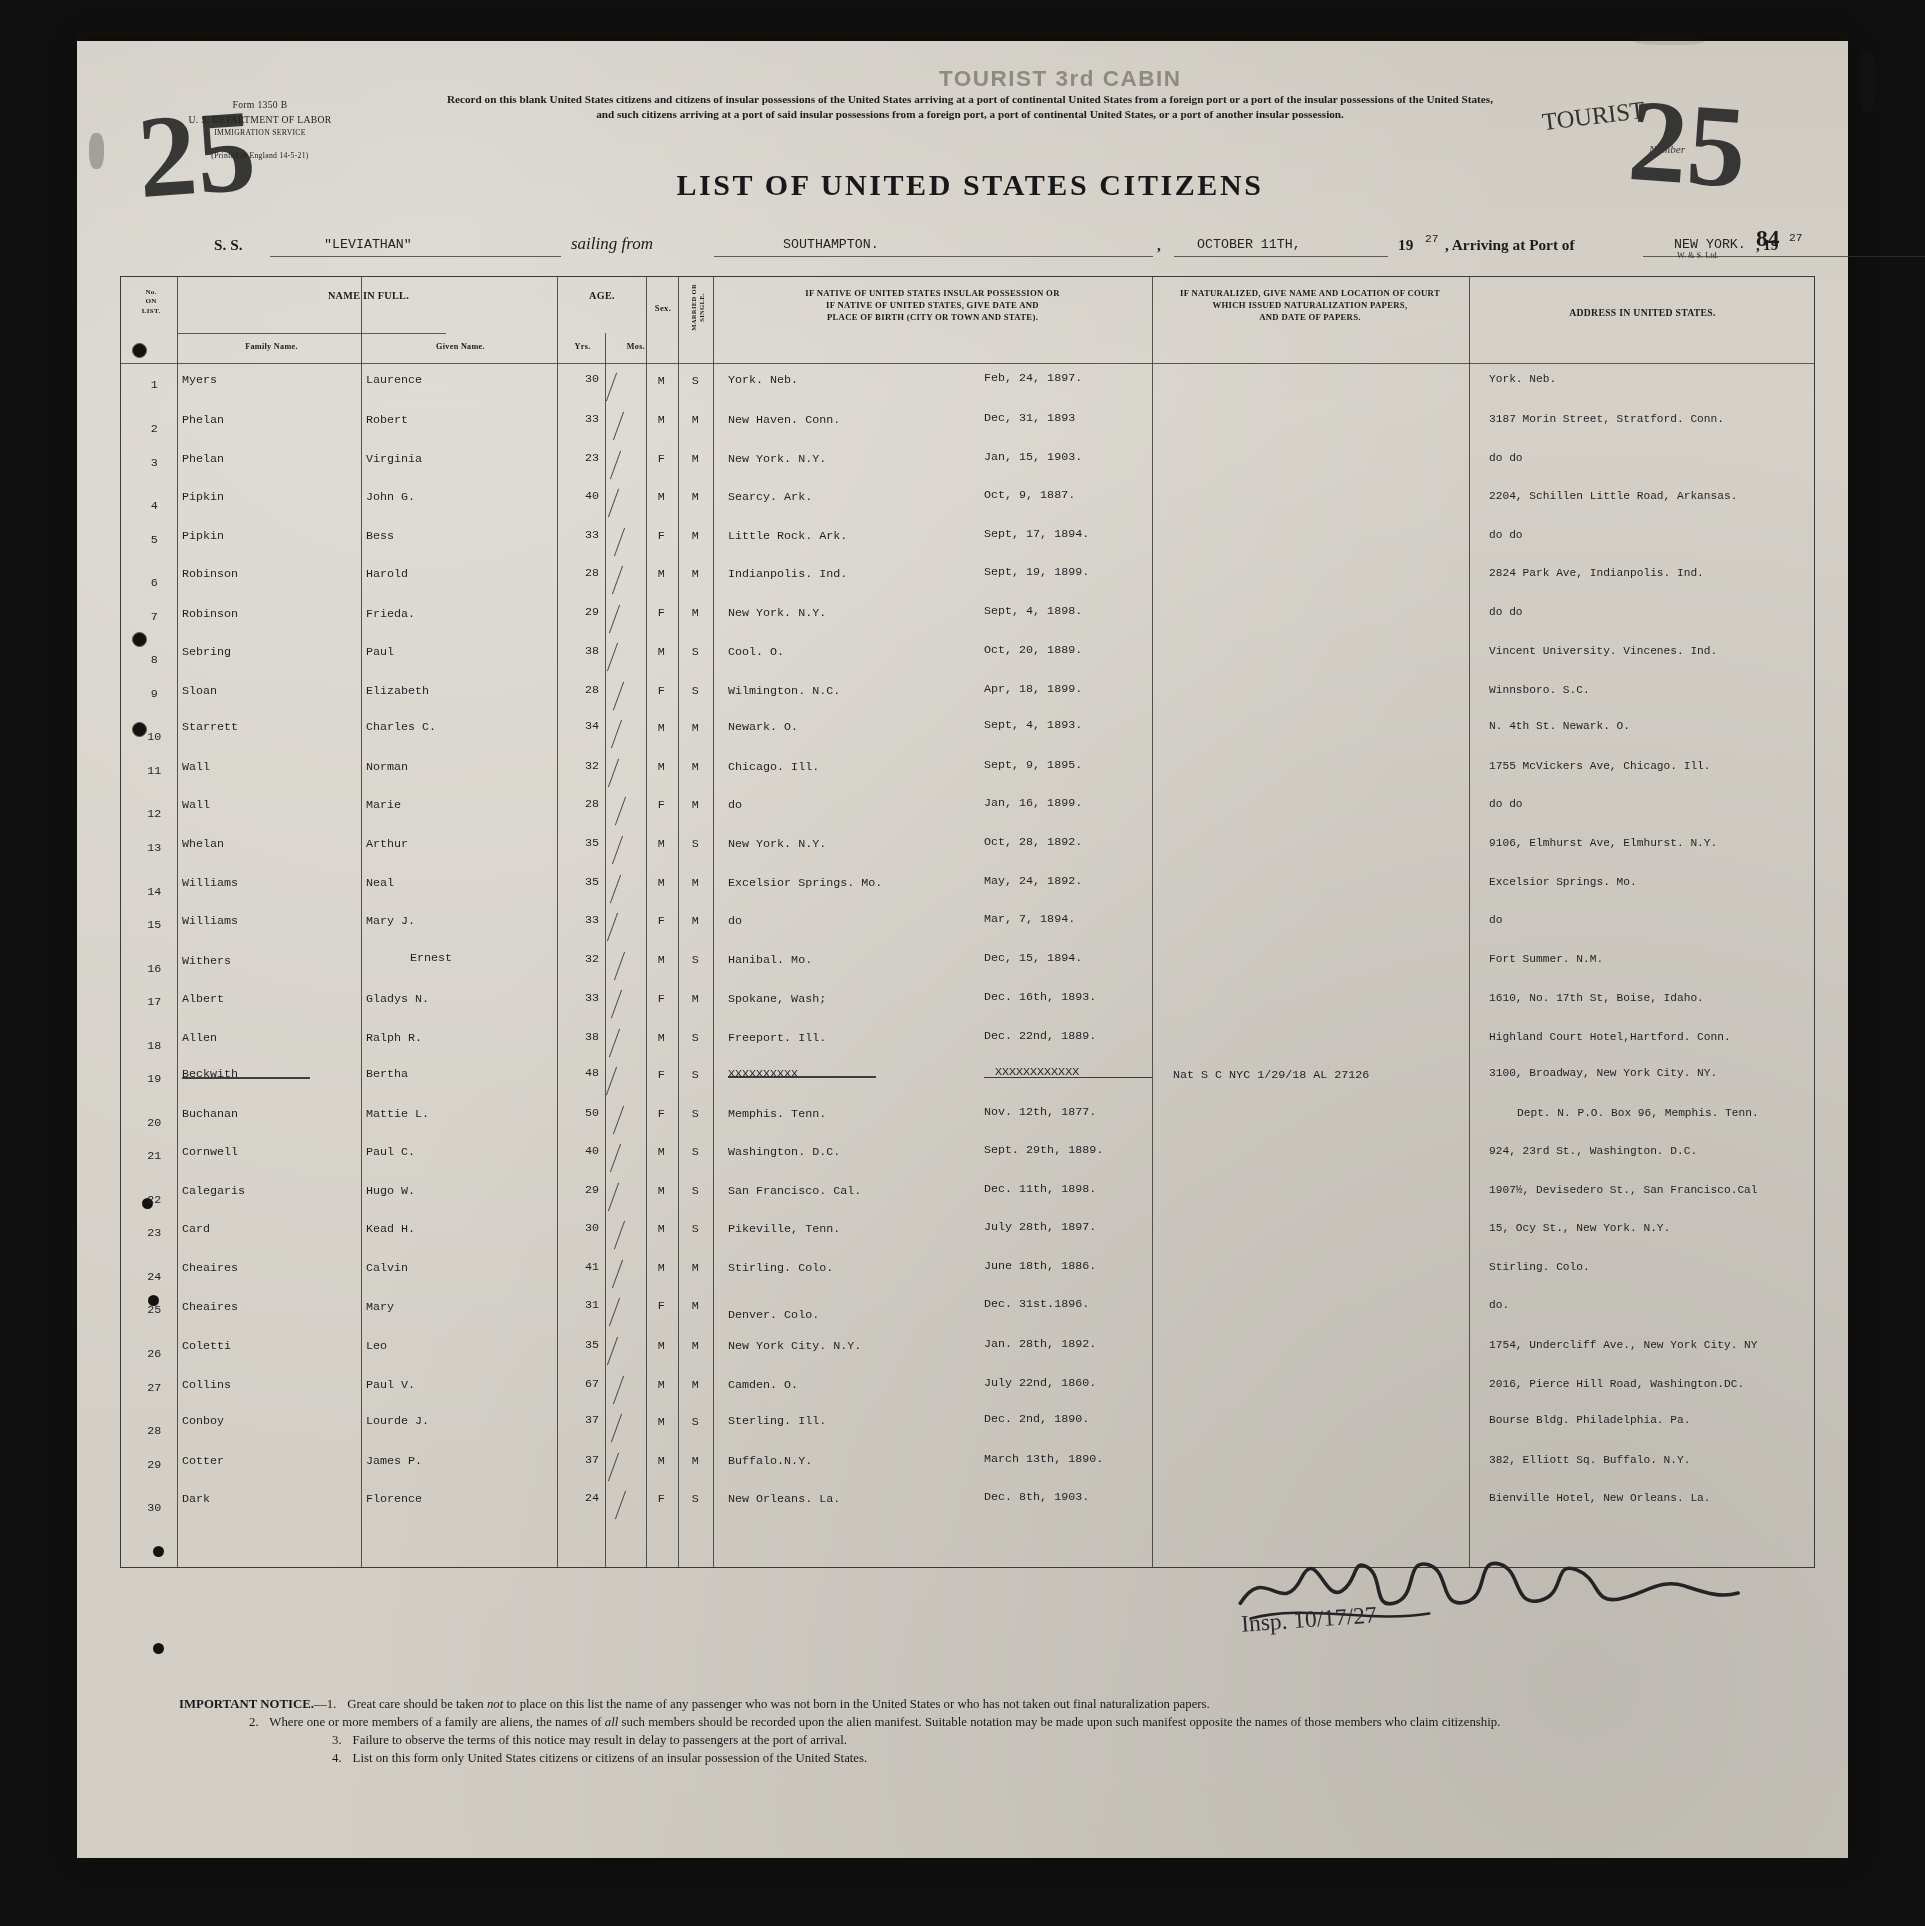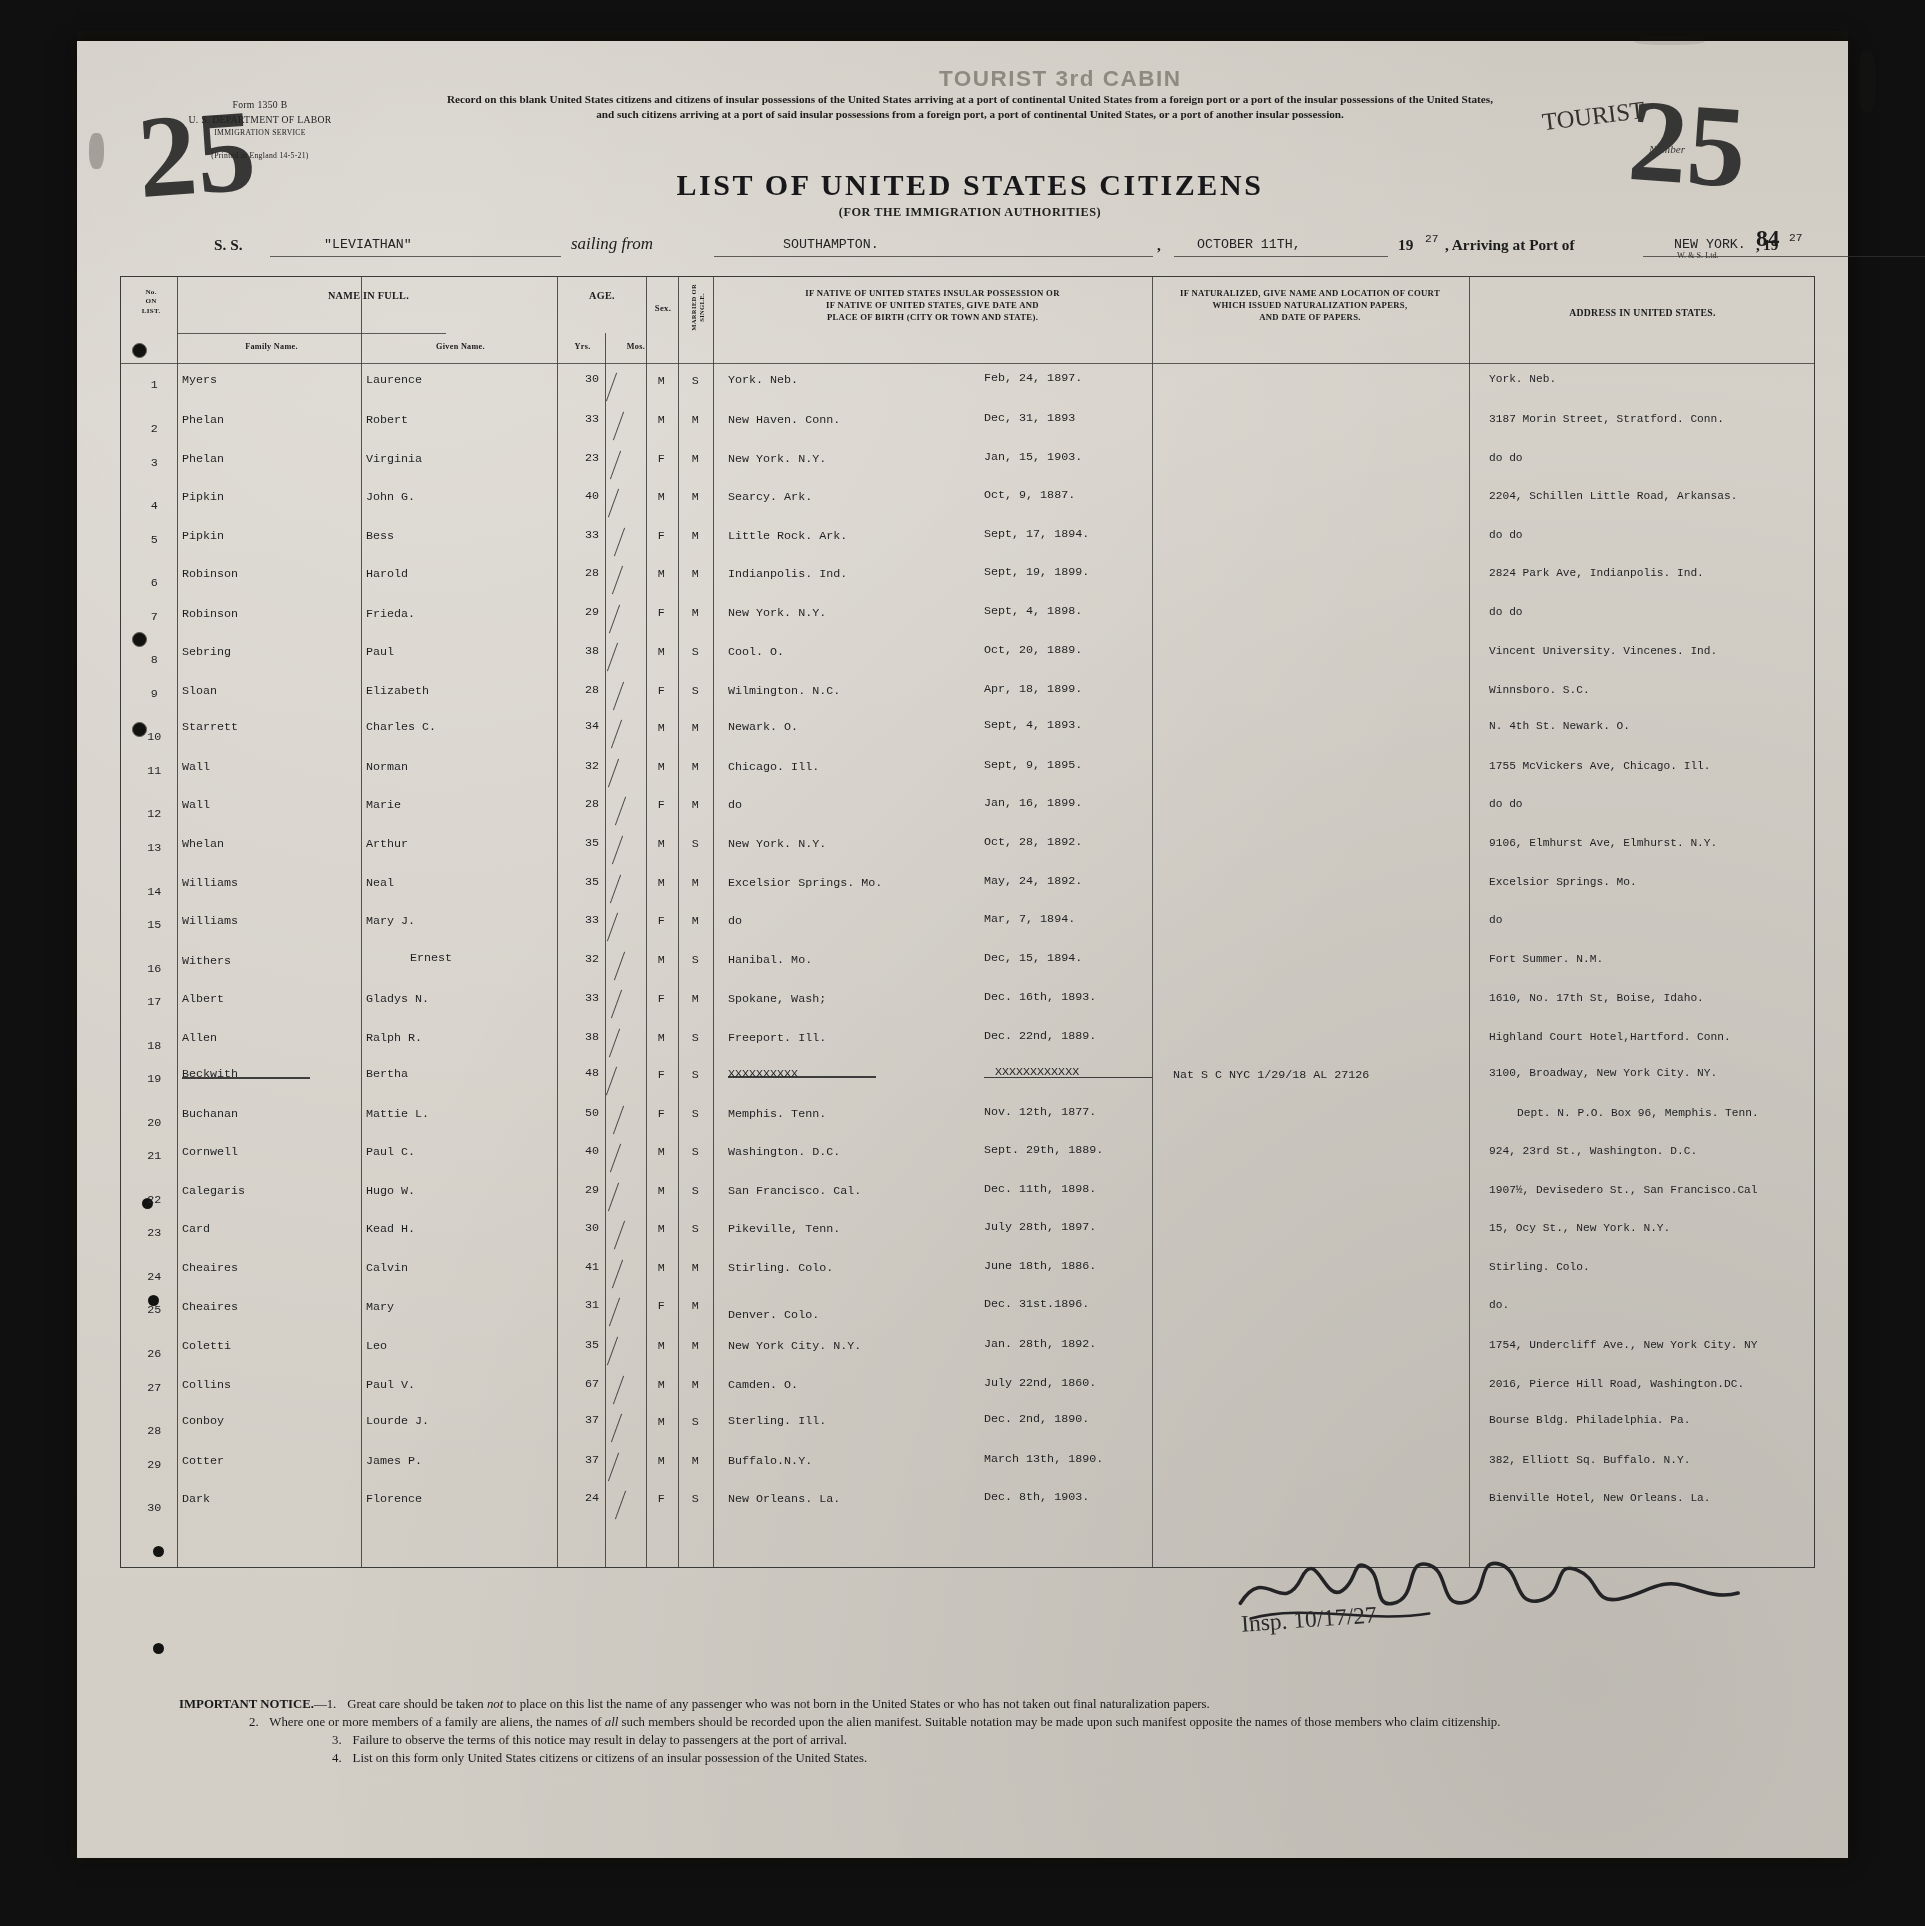--- a/index.html
+++ b/index.html
@@ -340,21 +340,20 @@
   <div id="form-code">
     <div>Form 1350 B</div>
     <div>U. S. DEPARTMENT OF LABOR</div>
     <div class="small">IMMIGRATION SERVICE</div>
     <div class="small" style="margin-top:11.2px">(Printed in England  14-5-21)</div>
   </div>
 
   <div id="record-note">Record on this blank United States citizens and citizens of insular possessions of the United States arriving at a port of continental United States from a foreign port or a port of the insular possessions of the United States, and such citizens arriving at a port of said insular possessions from a foreign port, a port of continental United States, or a port of another insular possession.</div>
 
   <div id="main-title">LIST OF UNITED STATES CITIZENS</div>
-  <div id="sub-title">(FOR THE IMMIGRATION AUTHORITIES)</div>
 
   <div id="voyage">
     <span class="lbl" style="left:0;top:5.1px;">S. S.</span>
     <span class="rule" style="left:56px;top:24.5px;width:291px;"></span>
     <span class="val" style="left:110px;top:6.1px;">"LEVIATHAN"</span>
 
     <span class="ital" style="position:absolute;left:357px;top:3.1px;">sailing from</span>
     <span class="rule" style="left:500px;top:24.5px;width:439px;"></span>
     <span class="val" style="left:569px;top:6.1px;">SOUTHAMPTON.</span>
 

